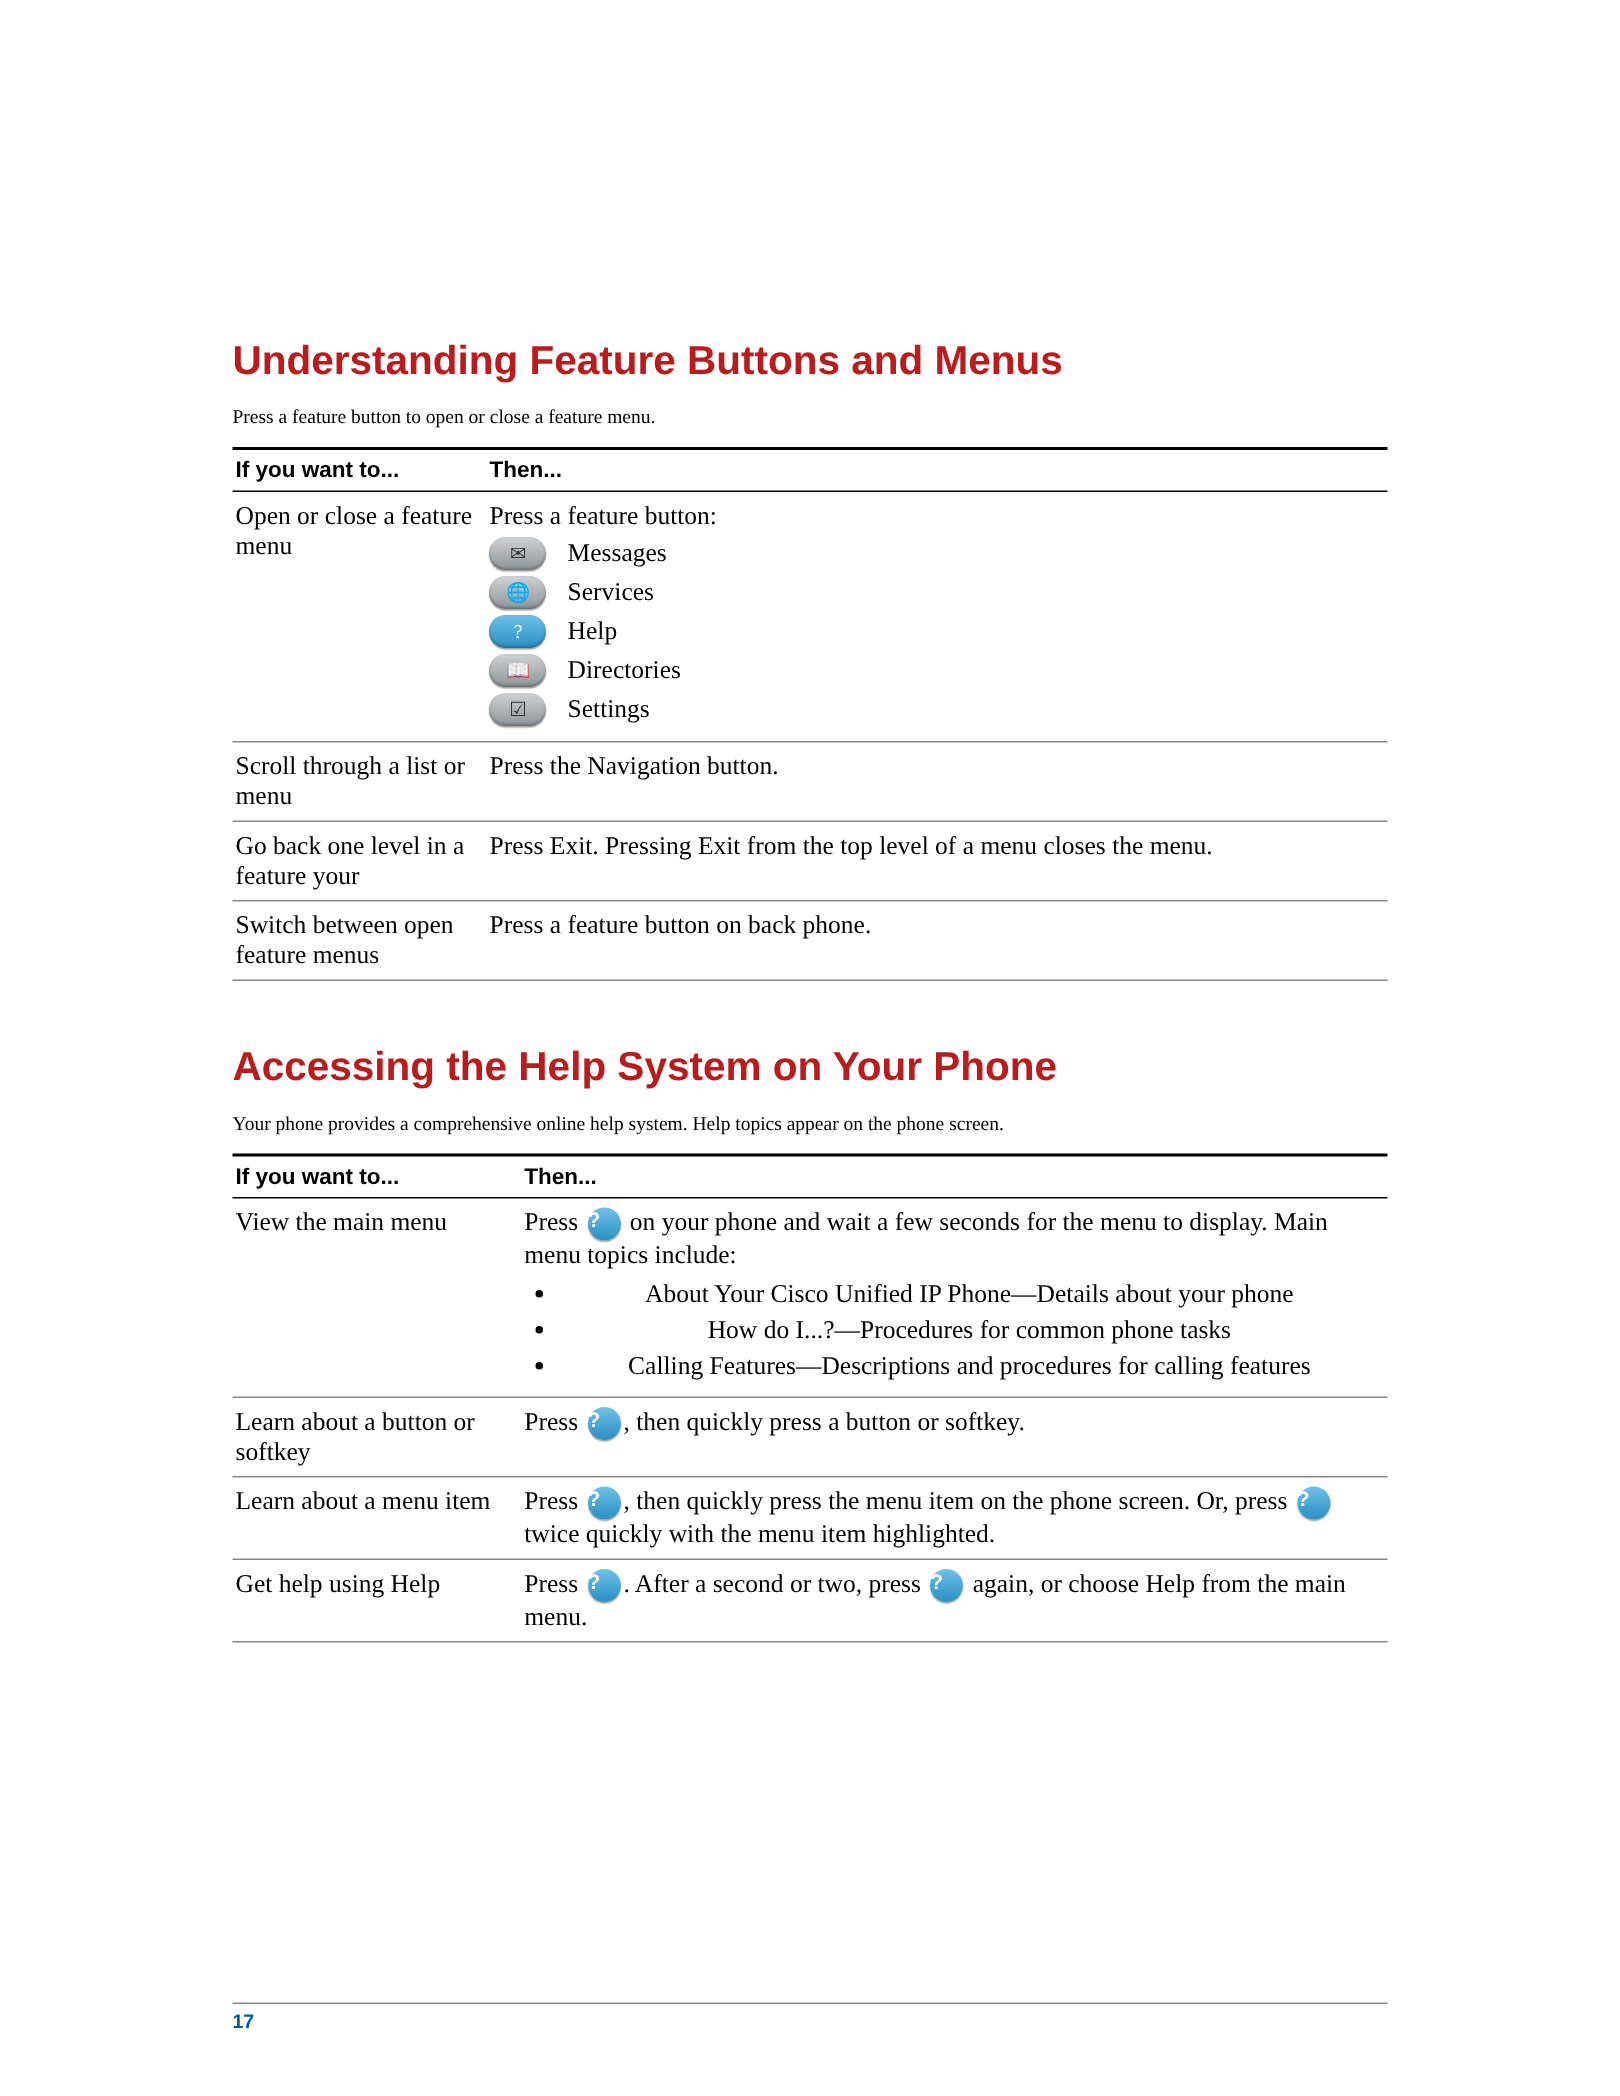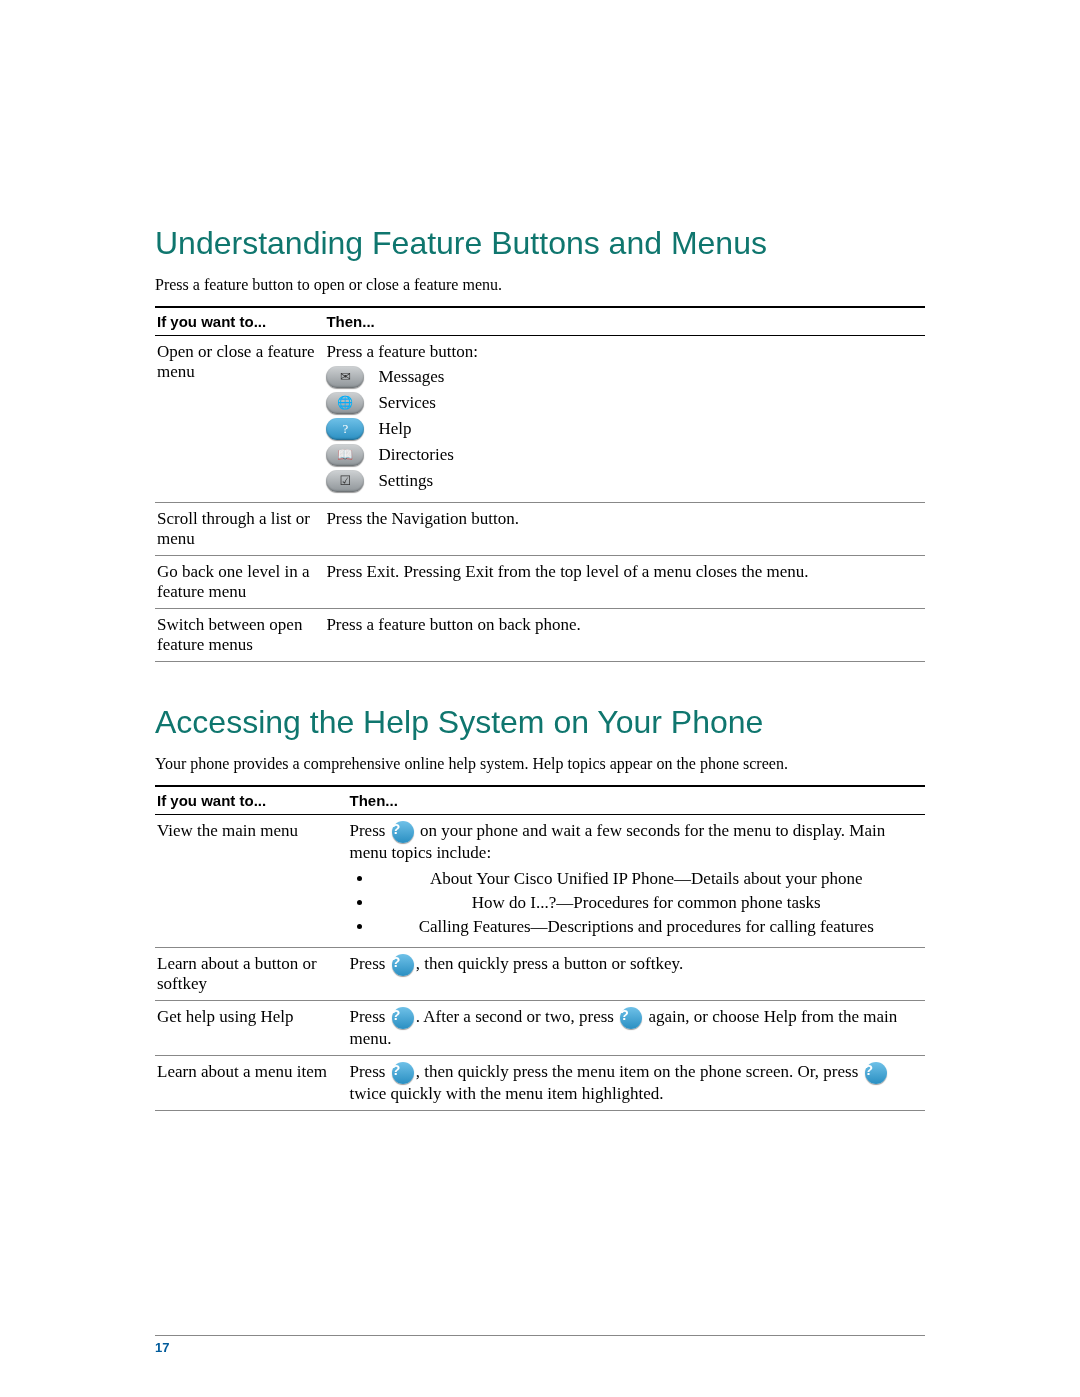--- a/index.html
+++ b/index.html
@@ -11,27 +11,27 @@
   }
   .page {
     width: 1080px;
     min-height: 1397px;
     padding: 225px 155px 60px 155px;
     box-sizing: border-box;
     position: relative;
   }
   h2.cisco-heading {
     font-family: Arial, Helvetica, sans-serif;
-    font-weight: normal;
-    color: #0f766e;
-    font-size: 32px;
+    font-weight: bold;
+    color: #b91c1c;
+    font-size: 27px;
     margin: 0 0 14px 0;
   }
   p.intro {
-    font-size: 16px;
+    font-size: 13px;
     margin: 0 0 12px 0;
   }
   table.feature-table {
     width: 100%;
     border-collapse: collapse;
     font-size: 17px;
     margin-bottom: 42px;
   }
   table.feature-table th {
     font-family: Liberation Sans, sans-serif;
@@ -156,21 +156,21 @@
             <span class="btn-icon btn-gray">☑</span>
             <span>Settings</span>
           </div>
         </td>
       </tr>
       <tr>
         <td>Scroll through a list or menu</td>
         <td>Press the Navigation button.</td>
       </tr>
       <tr>
-        <td>Go back one level in a feature menu</td>
+        <td>Go back one level in a feature your</td>
         <td>
           <span>Press </span><span class="bold">Exit</span><span>. Pressing Exit from the top level of a menu closes the menu.</span>
         </td>
       </tr>
       <tr>
         <td>Switch between open feature menus</td>
         <td>Press a feature button on back phone.</td>
       </tr>
     </tbody>
   </table>
@@ -197,29 +197,29 @@
           </ul>
         </td>
       </tr>
       <tr>
         <td>Learn about a button or softkey</td>
         <td>
           <span>Press </span><span class="help-round inline-icon">?</span><span>, then quickly press a button or softkey.</span>
         </td>
       </tr>
       <tr>
+        <td>Learn about a menu item</td>
+        <td>
+          <span>Press </span><span class="help-round inline-icon">?</span><span>, then quickly press the menu item on the phone screen. Or, press </span><span class="help-round inline-icon">?</span><span> twice quickly with the menu item highlighted.</span>
+        </td>
+      </tr>
+      <tr>
         <td>Get help using Help</td>
         <td>
           <span>Press </span><span class="help-round inline-icon">?</span><span>. After a second or two, press </span><span class="help-round inline-icon">?</span><span> again, or choose </span><span class="bold">Help</span><span> from the main menu.</span>
-        </td>
-      </tr>
-      <tr>
-        <td>Learn about a menu item</td>
-        <td>
-          <span>Press </span><span class="help-round inline-icon">?</span><span>, then quickly press the menu item on the phone screen. Or, press </span><span class="help-round inline-icon">?</span><span> twice quickly with the menu item highlighted.</span>
         </td>
       </tr>
     </tbody>
   </table>
 
   <div class="footer">
     <span>17</span>
   </div>
 </div>
 

